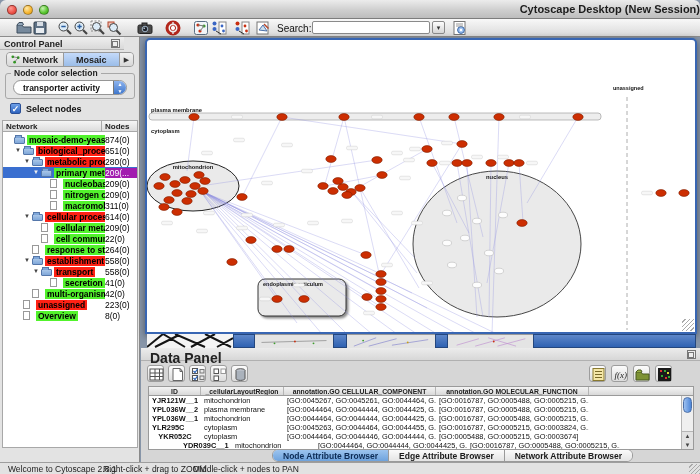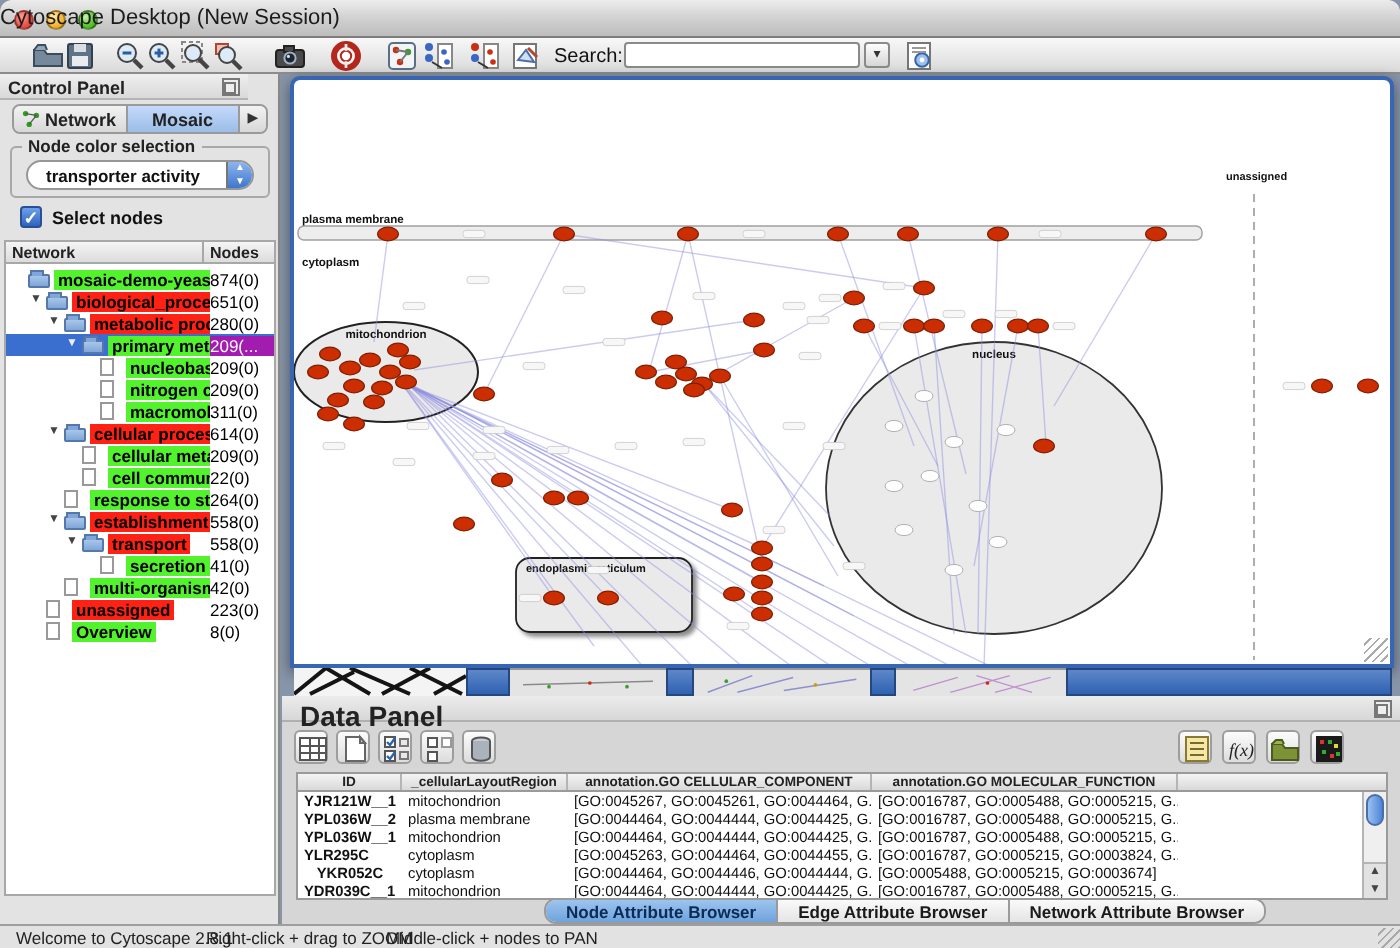--- a/index.html
+++ b/index.html
@@ -4,22 +4,22 @@
 <style>
   * { margin:0; padding:0; box-sizing:border-box; }
   html,body { width:700px; height:474px; overflow:hidden; }
   body { font-family:"Liberation Sans", sans-serif; background:#5a6678; }
   #app { position:relative; width:700px; height:474px; background:#8795a8; overflow:hidden; }
 
   
   .titlebar { position:absolute; left:0; top:0; width:700px; height:19px;
     background:linear-gradient(#ececec,#cfcfcf 55%,#bdbdbd); border-bottom:1px solid #7d7d7d;
     border-radius:6px 6px 0 0; }
-  .titlebar .title { position:absolute; left:0; right:0; top:3px; text-align:left;
-    font-size:11px; font-weight:normal; color:#1c1c1c; }
+  .titlebar .title { position:absolute; left:0; right:0; top:3px; text-align:right;
+    font-size:11px; font-weight:bold; color:#1c1c1c; }
   .light { position:absolute; top:5px; width:10px; height:10px; border-radius:50%; border:1px solid rgba(0,0,0,.35); }
   .light.red { left:7px; background:radial-gradient(circle at 35% 30%, #ff9a92, #ec5147 60%, #c93a30); }
   .light.yellow { left:23px; background:radial-gradient(circle at 35% 30%, #ffe9a8, #f6b42e 60%, #d99a18); }
   .light.green { left:39px; background:radial-gradient(circle at 35% 30%, #c7f2b0, #57c52e 60%, #3fa31c); }
 
   
   .toolbar { position:absolute; left:0; top:19px; width:700px; height:18px;
     background:linear-gradient(#f8f8f8,#dadada); border-bottom:1px solid #8c8c8c; }
   .tb-icon { position:absolute; top:1px; width:16px; height:16px; display:inline-block; }
   .tb-icon svg { width:16px; height:16px; display:block; }
@@ -689,21 +689,21 @@
             <span class="c" style="width: 152px;">[GO:0045263, GO:0044464, GO:0044455, G...</span>
             <span class="c" style="width: 153px;">[GO:0016787, GO:0005215, GO:0003824, G...</span>
           </div>
           <div class="dpt-row">
             <span class="c id" style="width: 52px; text-align: center;">YKR052C</span>
             <span class="c" style="width: 83px;">cytoplasm</span>
             <span class="c" style="width: 152px;">[GO:0044464, GO:0044446, GO:0044444, G...</span>
             <span class="c" style="width: 153px;">[GO:0005488, GO:0005215, GO:0003674]</span>
           </div>
           <div class="dpt-row">
-            <span class="c id" style="width: 52px;">YDR039C__1</span>
+            <span class="c id" style="width: 52px; margin-left: 31px;">YDR039C__1</span>
             <span class="c" style="width: 83px;">mitochondrion</span>
             <span class="c" style="width: 152px;">[GO:0044464, GO:0044444, GO:0044425, G...</span>
             <span class="c" style="width: 153px;">[GO:0016787, GO:0005488, GO:0005215, G...</span>
           </div>
         </div>
       <div class="dp-scroll">
         <div class="dp-thumb"></div>
         <div class="dp-arrows">▲<br>▼</div>
       </div>
     </div>

